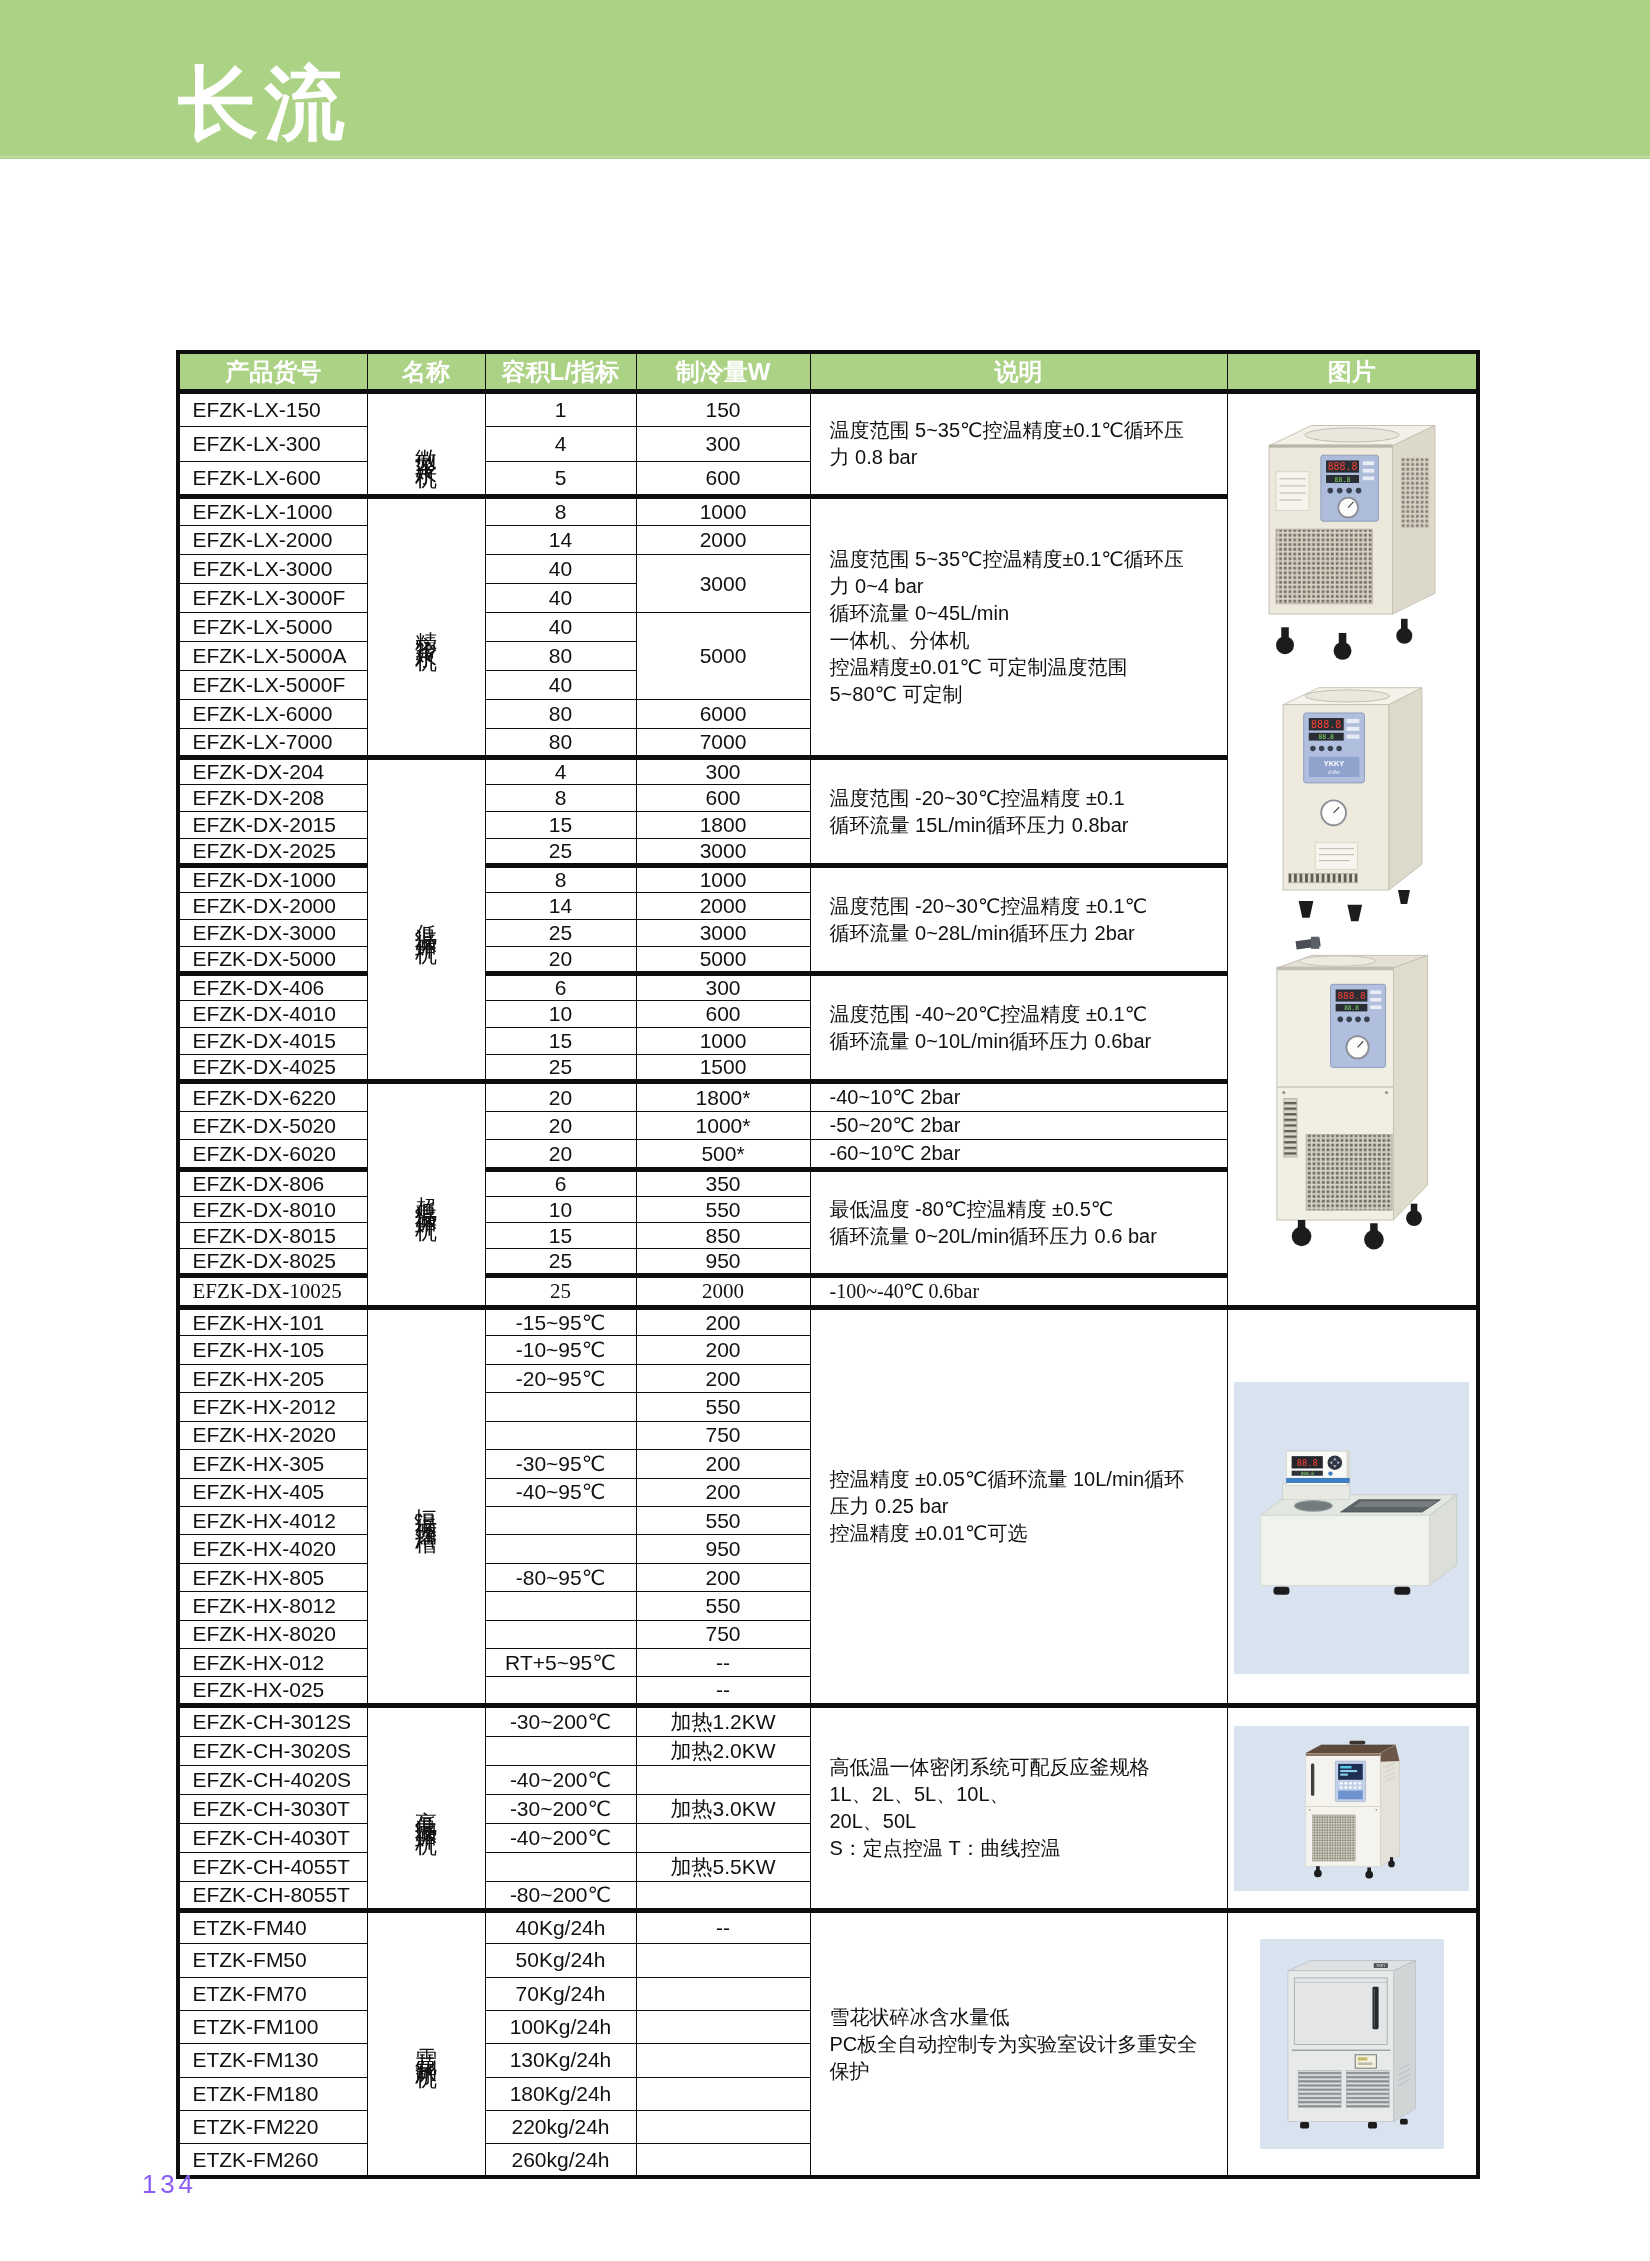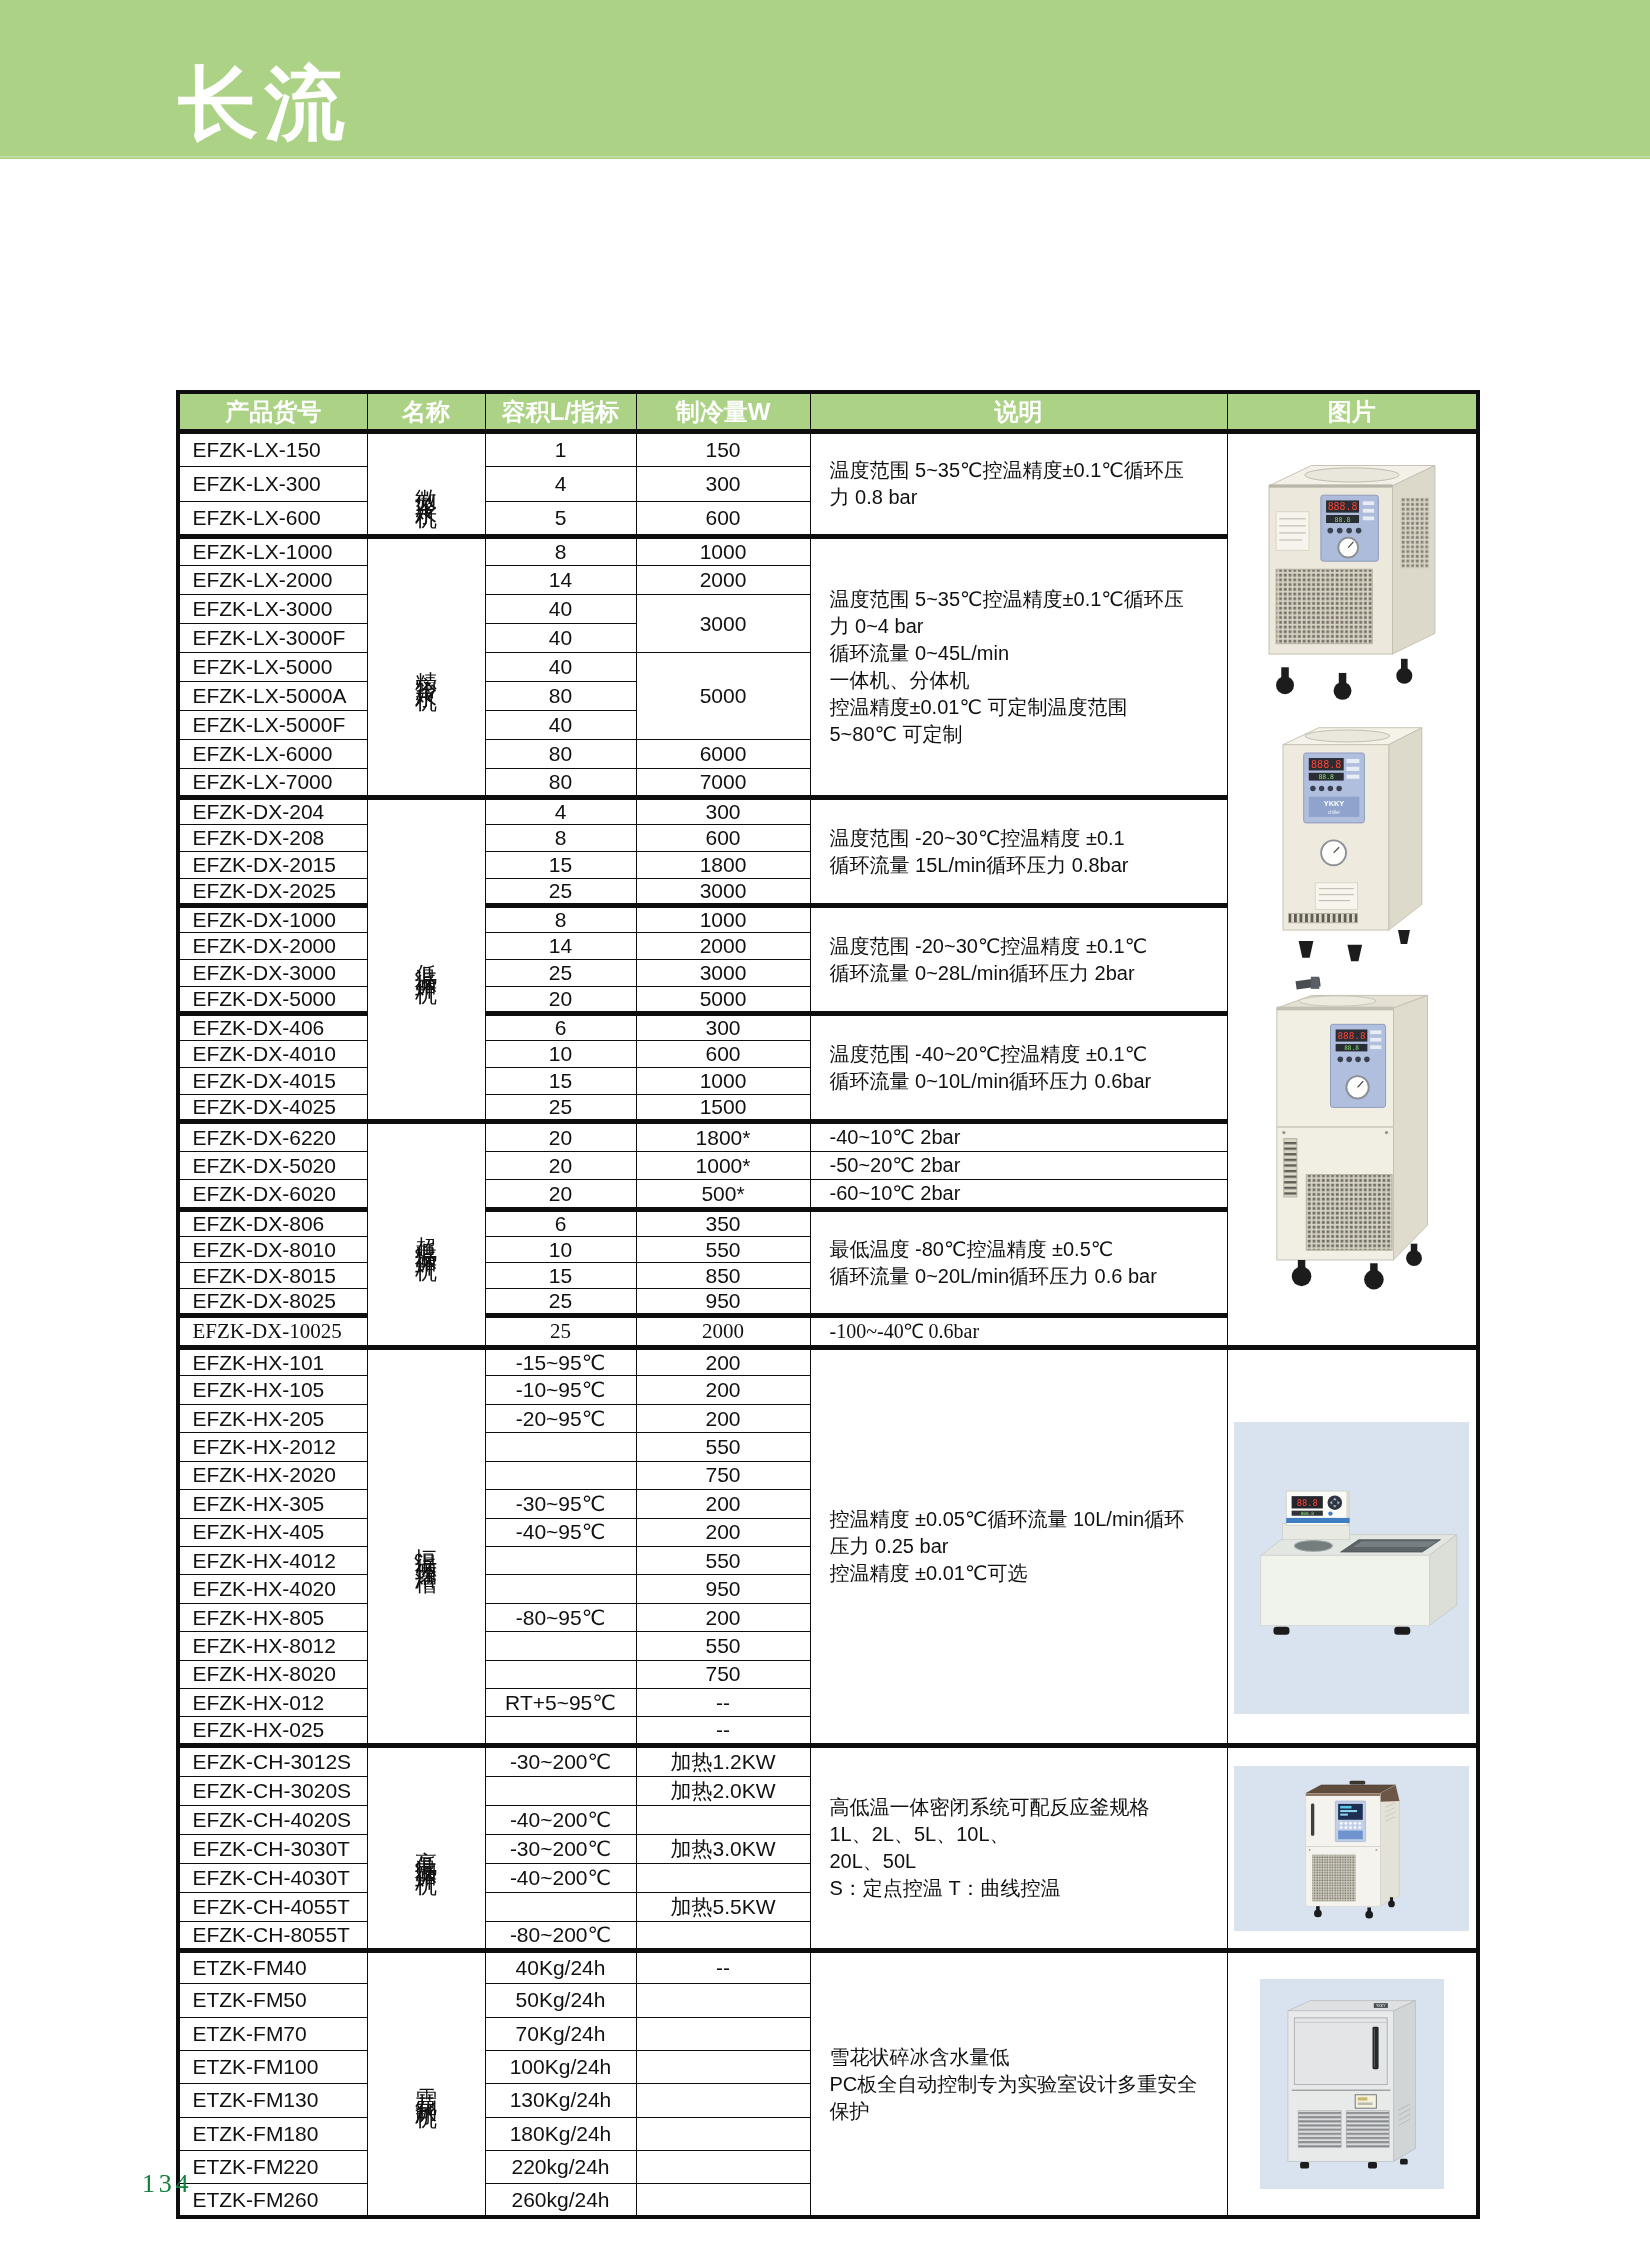--- a/index.html
+++ b/index.html
@@ -12,21 +12,21 @@
   #page-title{
     position:absolute;left:178px;top:33px;font-size:80px;font-weight:bold;color:#ffffff;
     letter-spacing:6.7px;line-height:1;margin-top:31px;
   }
   
   #intro{
     position:absolute;left:179px;top:195px;width:1296px;
     font-size:27px;line-height:1.62;text-align:justify;text-indent:2em;color:#141414;
   }
   
-  #tbl-wrap{position:absolute;left:176px;top:350px;width:1301px;margin-top:40px;}
+  #tbl-wrap{position:absolute;left:176px;top:350px;width:1301px;}
   table{border-collapse:collapse;table-layout:fixed;width:1300px;}
   col.c-code{width:189px}col.c-cat{width:118px}col.c-vol{width:151px}
   col.c-cool{width:174px}col.c-desc{width:417px}col.c-img{width:251px}
   th,td{border:1.9px solid #0e0e0e;padding:0;overflow:hidden;}
   table{border:4.8px solid #0e0e0e;}
   thead th{
     background:#abd285;color:#ffffff;font-size:24px;font-weight:bold;
     height:35px;border-bottom-width:3.3px;
   }
   tr.sec > td{border-top-width:5.3px;}
@@ -41,21 +41,21 @@
     font-size:20px;line-height:1.35;text-align:left;vertical-align:middle;
     padding-left:19px;padding-right:4.8px;white-space:pre-line;
   }
   td.imgcell{vertical-align:top;background:#fff;}
   .stackwrap{display:flex;flex-direction:column;align-items:center;justify-content:space-around;height:100%;padding:6.7px 0;box-sizing:border-box;}
   .pbg{display:flex;align-items:center;justify-content:center;}
   .pbg.kind-bath{margin:72px 6.7px 29px 6.7px;height:292px;}
   .pbg.kind-hl-chiller{margin:18px 6.7px 13.4px 6.7px;height:165px;}
   .pbg.kind-ice-maker{margin:26px 32.5px;height:210px;}
   
-  #page-num{position:absolute;left:142px;top:2169px;font-size:26px;letter-spacing:3.8px;color:#15803d;font-family:Liberation Serif, serif;}
+  #page-num{position:absolute;left:142px;top:2169px;font-size:26px;letter-spacing:3.8px;color:#8b5cf6;}
 </style>
 </head>
 <body>
 
 <div id="page">
 
   <svg id="band" viewBox="0 0 3453 332" preserveAspectRatio="none">
     <rect x="0" y="0" width="3453" height="332" fill="#abd285"></rect>
     <rect x="0" y="326" width="3453" height="3" fill="#c6e0a8"></rect>
   </svg>

